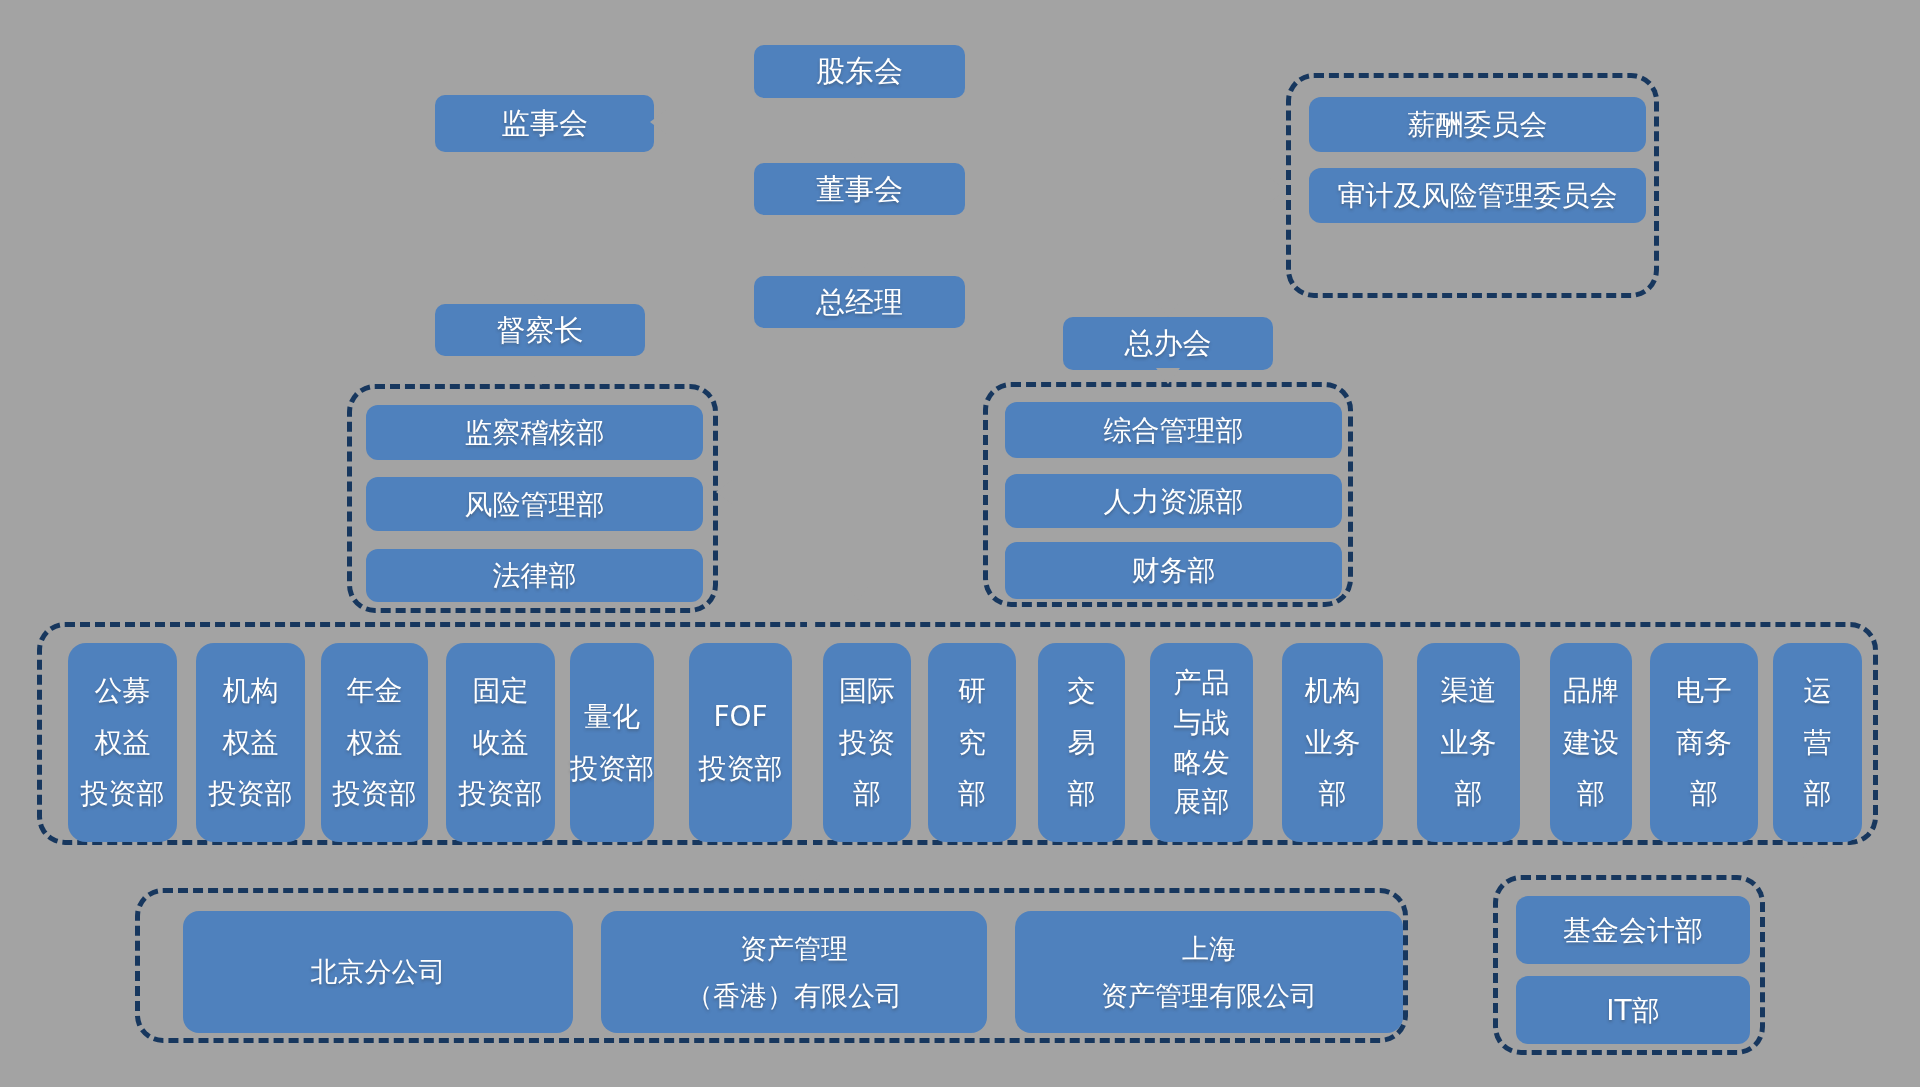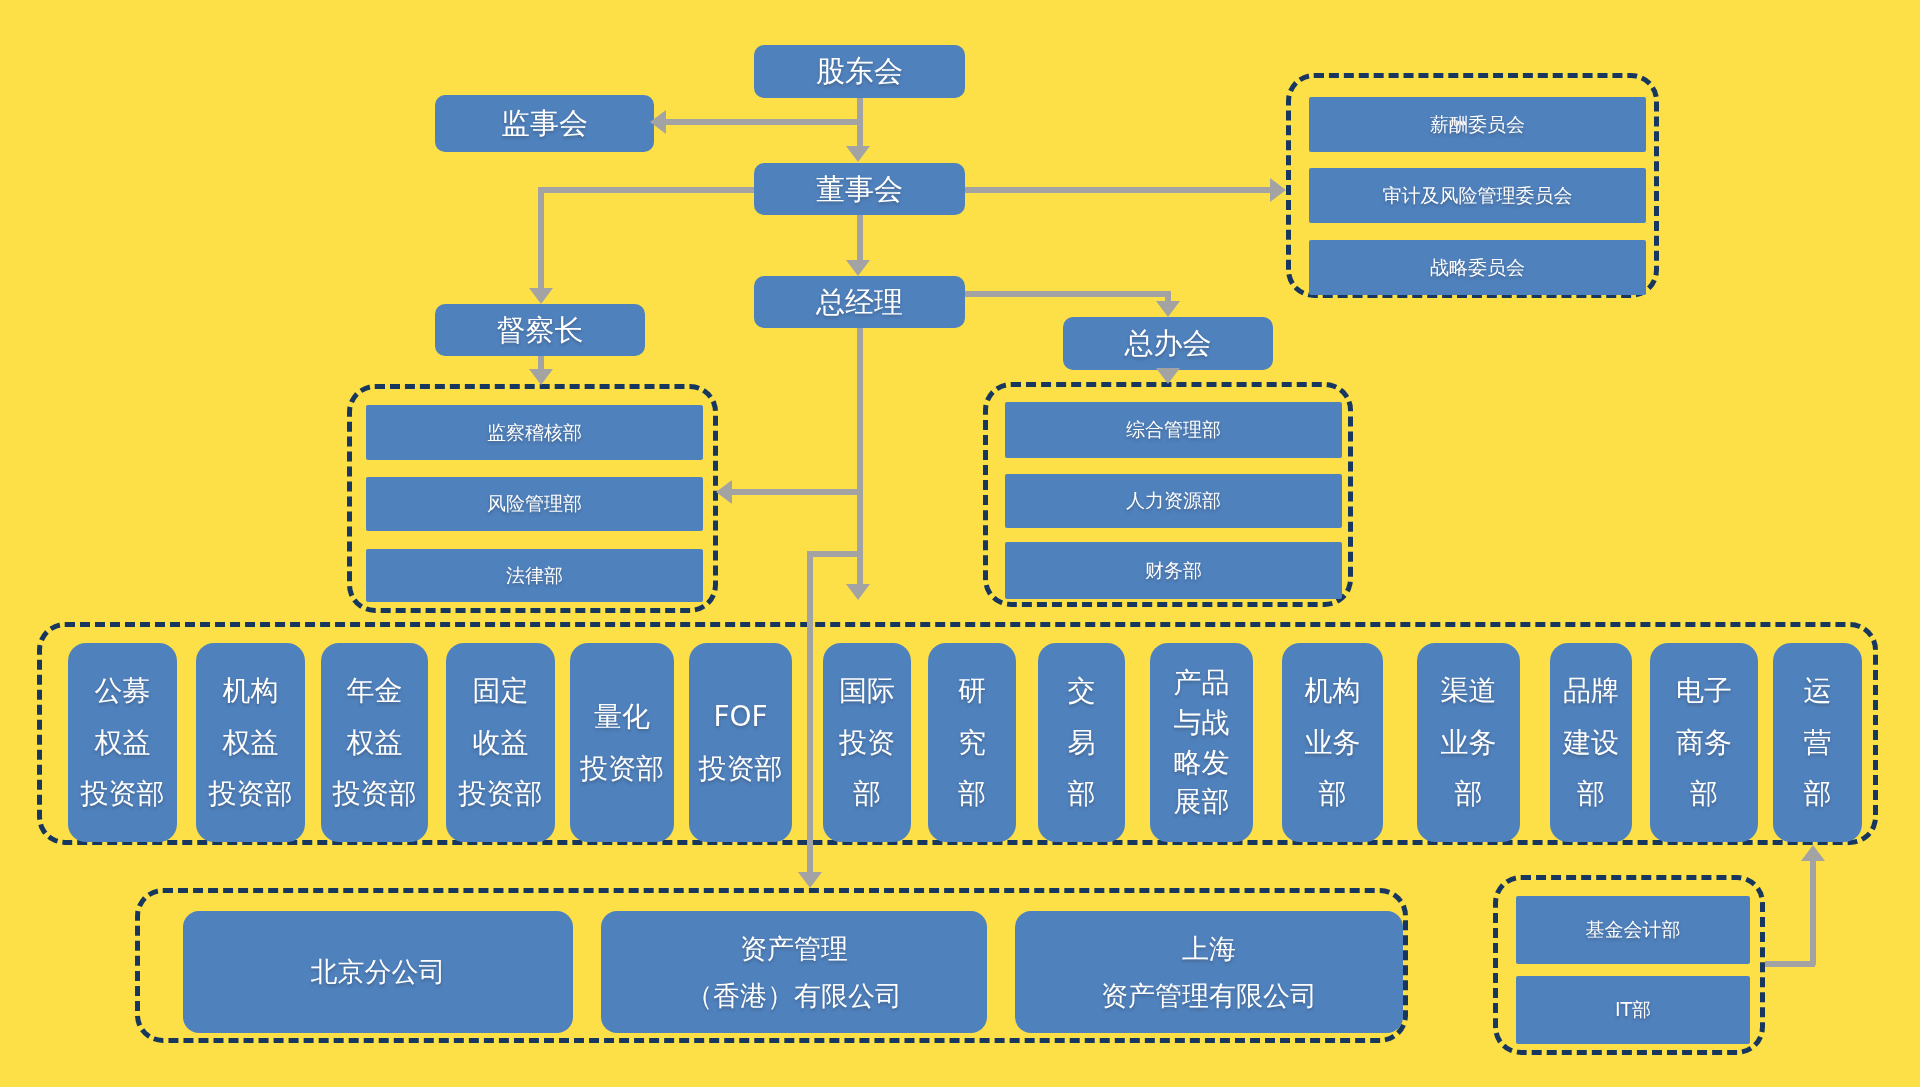--- a/index.html
+++ b/index.html
@@ -1,19 +1,19 @@
 <!DOCTYPE html>
 <html><head>
 <meta charset="utf-8">
 <style>
   html,body{margin:0;padding:0;background:#ffffff;}
   #canvas{
     position:relative;
     width:1920px;height:1087px;
-    background:#fde047;
+    background:#a3a3a3;
     font-family:"DejaVu Sans","Liberation Sans",sans-serif;
     overflow:hidden;
   }
   .box{
     position:absolute;
     background:#4f81bd;
     color:#ffffff;
     display:flex;align-items:center;justify-content:center;
     text-align:center;
     white-space:pre-line;
@@ -23,21 +23,21 @@
     box-sizing:border-box;
     line-height:1.25;
   }
   .grp{
     position:absolute;
     border:5px dashed #17375e;
     border-radius:28px;
     box-sizing:border-box;
     background:transparent;
   }
-  .grp .box{border-radius:2px;font-size:19px;}
+  .grp .box{border-radius:12px;font-size:28px;}
   .dept-grp .box{border-radius:18px;font-size:28px;line-height:1.85;}
   .dept-grp .lh-tight{line-height:1.42;}
   .co-grp .box{border-radius:16px;font-size:27px;line-height:1.75;}
   .conn{position:absolute;background:#a3a3a3;}
   .ah{position:absolute;width:0;height:0;}
   .ah-down{border-left:12px solid transparent;border-right:12px solid transparent;border-top:16px solid #a3a3a3;}
   .ah-up{border-left:12px solid transparent;border-right:12px solid transparent;border-bottom:16px solid #a3a3a3;}
   .ah-left{border-top:12px solid transparent;border-bottom:12px solid transparent;border-right:16px solid #a3a3a3;}
   .ah-right{border-top:12px solid transparent;border-bottom:12px solid transparent;border-left:16px solid #a3a3a3;}
 </style>
@@ -54,21 +54,20 @@
 
   <div class="box" style="left:754px;top:276px;width:211px;height:52px;">总经理</div>
 
   <div class="box" style="left:435px;top:304px;width:210px;height:52px;">督察长</div>
 
   <div class="box" style="left:1063px;top:317px;width:210px;height:53px;">总办会</div>
 
   <div class="grp" style="left:1286px;top:73px;width:373px;height:225px;">
     <div class="box" style="left:18px;top:19px;width:337px;height:55px;">薪酬委员会</div>
     <div class="box" style="left:18px;top:90px;width:337px;height:55px;">审计及风险管理委员会</div>
-    <div class="box" style="left:18px;top:162px;width:337px;height:55px;">战略委员会</div>
   </div>
 
   <div class="grp" style="left:347px;top:384px;width:371px;height:229px;">
     <div class="box" style="left:14px;top:16px;width:337px;height:55px;">监察稽核部</div>
     <div class="box" style="left:14px;top:88px;width:337px;height:54px;">风险管理部</div>
     <div class="box" style="left:14px;top:160px;width:337px;height:53px;">法律部</div>
   </div>
 
   <div class="grp" style="left:983px;top:382px;width:370px;height:225px;">
     <div class="box" style="left:17px;top:15px;width:337px;height:56px;">综合管理部</div>
@@ -82,21 +81,21 @@
 投资部</div>
     <div class="box" style="left:154px;top:16px;width:109px;height:199px;">机构
 权益
 投资部</div>
     <div class="box" style="left:279px;top:16px;width:107px;height:199px;text-align:center;">年金
 权益
 投资部</div>
     <div class="box" style="left:404px;top:16px;width:109px;height:199px;">固定
 收益
 投资部</div>
-    <div class="box" style="left:528px;top:16px;width:104px;height:199px;">量化
+    <div class="box" style="left:528px;top:16px;width:84px;height:199px;">量化
 投资部</div>
     <div class="box" style="left:647px;top:16px;width:103px;height:199px;">FOF
 投资部</div>
     <div class="box" style="left:781px;top:16px;width:88px;height:199px;">国际
 投资
 部</div>
     <div class="box" style="left:886px;top:16px;width:88px;height:199px;">研
 究
 部</div>
     <div class="box" style="left:996px;top:16px;width:87px;height:199px;">交

